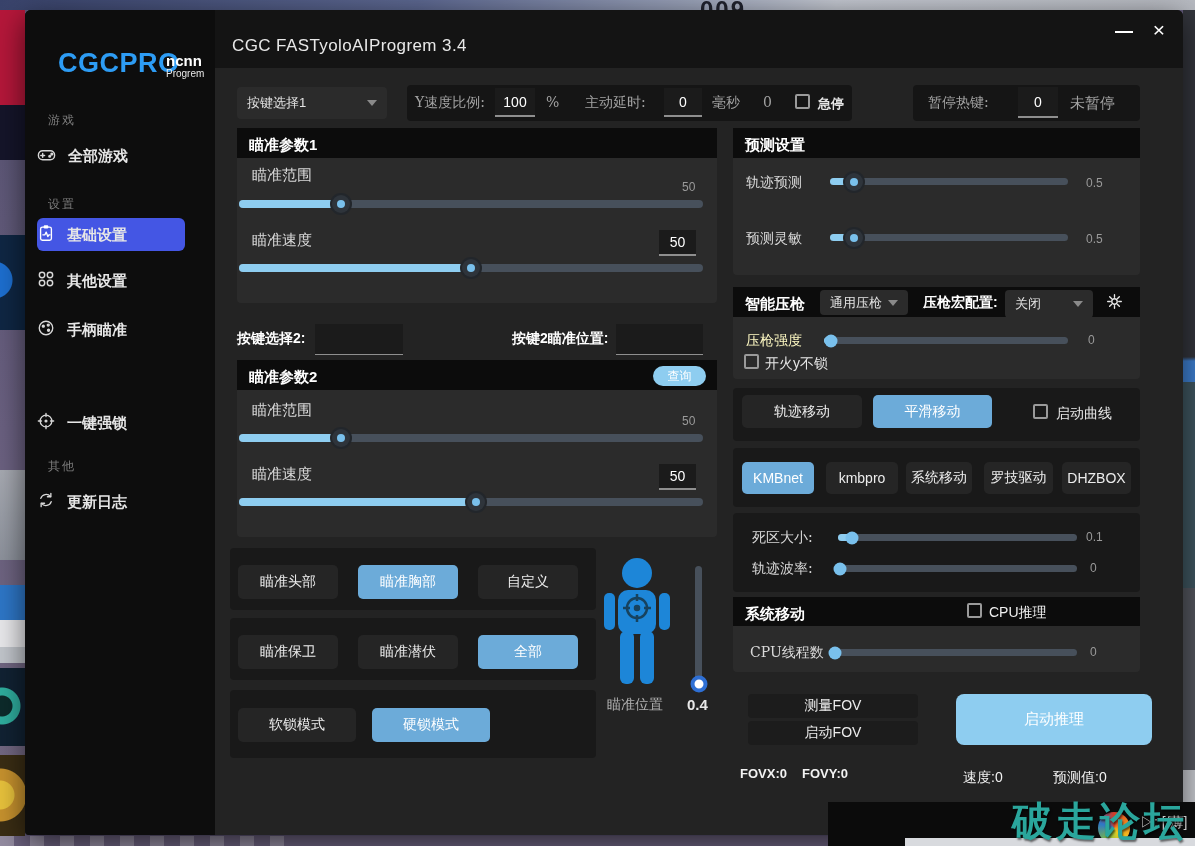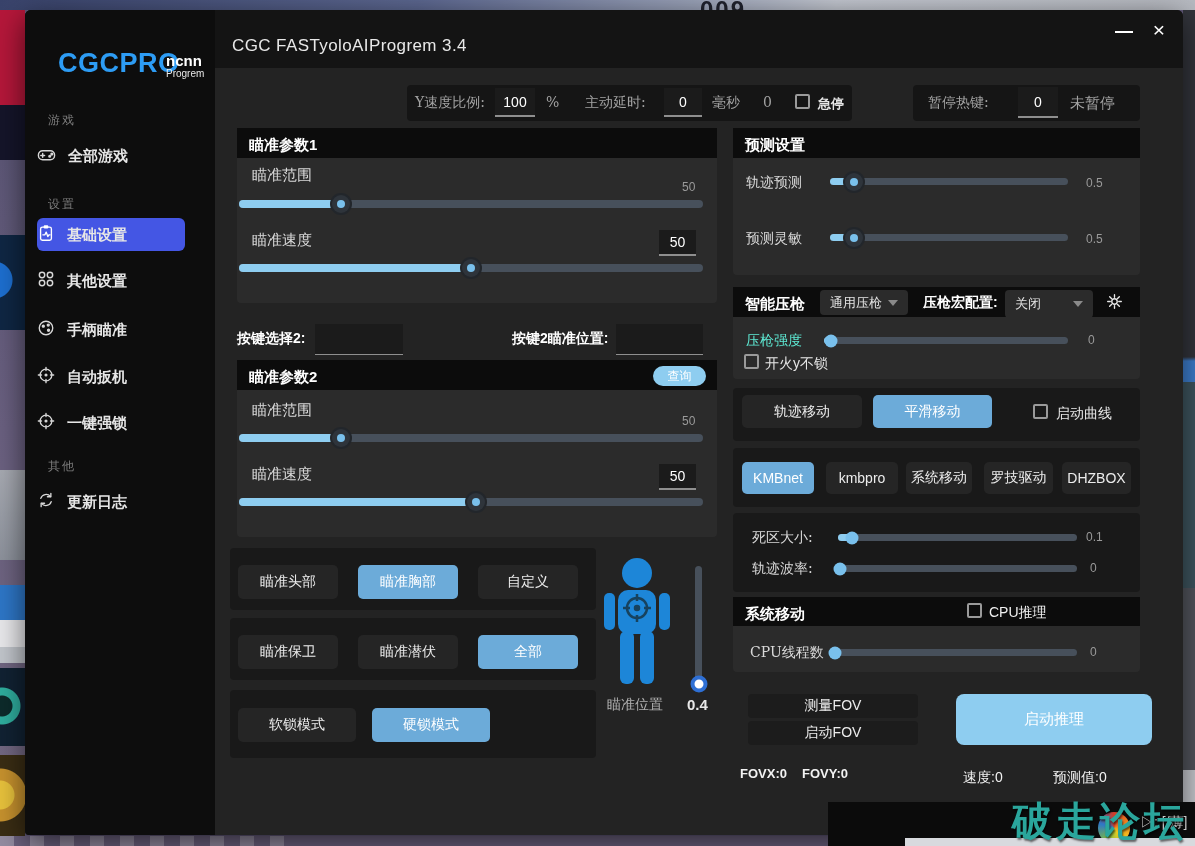--- a/index.html
+++ b/index.html
@@ -135,28 +135,20 @@
   <div class="abs side-item" style="top:315px">
     <span><svg width="18" height="18" viewBox="0 0 20 20" fill="none" stroke="#d8d8d8" stroke-width="1.5">
           <circle cx="10" cy="10" r="7.5"></circle>
           <circle cx="7" cy="8" r="1.1" fill="#d8d8d8"></circle>
           <circle cx="12.5" cy="6.8" r="1.1" fill="#d8d8d8"></circle>
           <circle cx="12.8" cy="12.5" r="1.1" fill="#d8d8d8"></circle>
         </svg></span>
     <span class="txt">手柄瞄准</span>
   </div>
 
-  <div class="abs side-item" style="top:362px">
-    <span><svg width="18" height="18" viewBox="0 0 20 20" fill="none" stroke="#d8d8d8" stroke-width="1.5">
-          <circle cx="10" cy="10" r="6.5"></circle>
-          <path d="M10 1.5v3.5M10 15v3.5M1.5 10H5M15 10h3.5" stroke-linecap="round"></path>
-          <circle cx="10" cy="10" r="1" fill="#d8d8d8"></circle>
-        </svg></span>
-    <span class="txt">自动扳机</span>
-  </div>
 
   <div class="abs side-item" style="top:408px">
     <span><svg width="18" height="18" viewBox="0 0 20 20" fill="none" stroke="#d8d8d8" stroke-width="1.5">
           <circle cx="10" cy="10" r="6.5"></circle>
           <path d="M10 1.5v3.5M10 15v3.5M1.5 10H5M15 10h3.5" stroke-linecap="round"></path>
           <circle cx="10" cy="10" r="1" fill="#d8d8d8"></circle>
         </svg></span>
     <span class="txt">一键强锁</span>
   </div>
 
@@ -165,20 +157,24 @@
   <div class="abs side-item" style="top:487px">
     <span><svg width="18" height="18" viewBox="0 0 20 20" fill="none" stroke="#d8d8d8" stroke-width="1.5">
           <path d="M4.2 8.2a6.2 6.2 0 0 1 10.8-2M15.8 11.8a6.2 6.2 0 0 1-10.8 2" stroke-linecap="round"></path>
           <path d="M15.4 2.6v3.8h-3.8M4.6 17.4v-3.8h3.8" stroke-linecap="round" stroke-linejoin="round"></path>
         </svg></span>
     <span class="txt">更新日志</span>
   </div>
 
   <div class="abs strip" style="left:407px;top:85px;width:445px;height:36px"></div>
   <div class="abs strip" style="left:913px;top:85px;width:227px;height:36px"></div>
+  <div class="abs dd" style="left:237px;top:87px;width:150px;height:32px">
+    <span>按键选择1</span>
+    <span class="caret"></span>
+  </div>
   <span class="abs glbl serif" style="left:415px;top:94px">Y速度比例:</span>
   <div class="abs input" style="left:495px;top:88px;width:40px;height:29px">100</div>
   <span class="abs glbl serif" style="left:546px;top:94px">%</span>
   <span class="abs glbl serif" style="left:585px;top:94px">主动延时:</span>
   <div class="abs input" style="left:664px;top:88px;width:38px;height:29px">0</div>
   <span class="abs glbl serif" style="left:712px;top:94px">毫秒</span>
   <span class="abs glbl serif" style="left:763px;top:94px">0</span>
   <span class="abs cb" style="left:795px;top:94px"></span>
   <span class="abs" style="left:818px;top:95px;color:#e6e6e6;font-size:13px;font-weight:bold">急停</span>
   <span class="abs glbl serif" style="left:928px;top:94px">暂停热键:</span>
@@ -292,21 +288,21 @@
   <span class="abs bold-w" style="left:923px;top:294px;font-size:14px">压枪宏配置:</span>
   <div class="abs dd" style="left:1005px;top:290px;width:88px;height:28px">
     <span>关闭</span>
     <span class="caret"></span>
   </div>
   <span class="abs" style="left:1106px;top:293px"><svg width="17" height="17" viewBox="0 0 20 20" fill="none" stroke="#e8e8e8" stroke-width="1.6">
         <circle cx="10" cy="10" r="3.2"></circle>
         <path d="M10 2v3M10 15v3M2 10h3M15 10h3M4.3 4.3l2.1 2.1M13.6 13.6l2.1 2.1M15.7 4.3l-2.1 2.1M6.4 13.6l-2.1 2.1" stroke-linecap="round"></path>
       </svg></span>
   <div class="abs panel-b" style="left:733px;top:317px;width:407px;height:62px"></div>
-  <span class="abs serif" style="left:746px;top:332px;color:#5eead4;font-size:14px">压枪强度</span>
+  <span class="abs serif" style="left:746px;top:332px;color:#fef9c3;font-size:14px">压枪强度</span>
   <div class="abs slider thin" style="left: 824px; top: 337px; width: 244px; --f: 3;">
       <div class="sl-fill"></div>
       <div class="sl-knob dot"></div>
     </div>
   <span class="abs val" style="left:1088px;top:333px">0</span>
   <span class="abs cb" style="left:744px;top:354px"></span>
   <span class="abs" style="left:765px;top:355px;color:#e6e6e6;font-size:14px">开火y不锁</span>
 
   <div class="abs group" style="left:733px;top:388px;width:407px;height:53px"></div>
   <div class="abs btn" style="left:742px;top:395px;width:120px;height:33px">轨迹移动</div>

